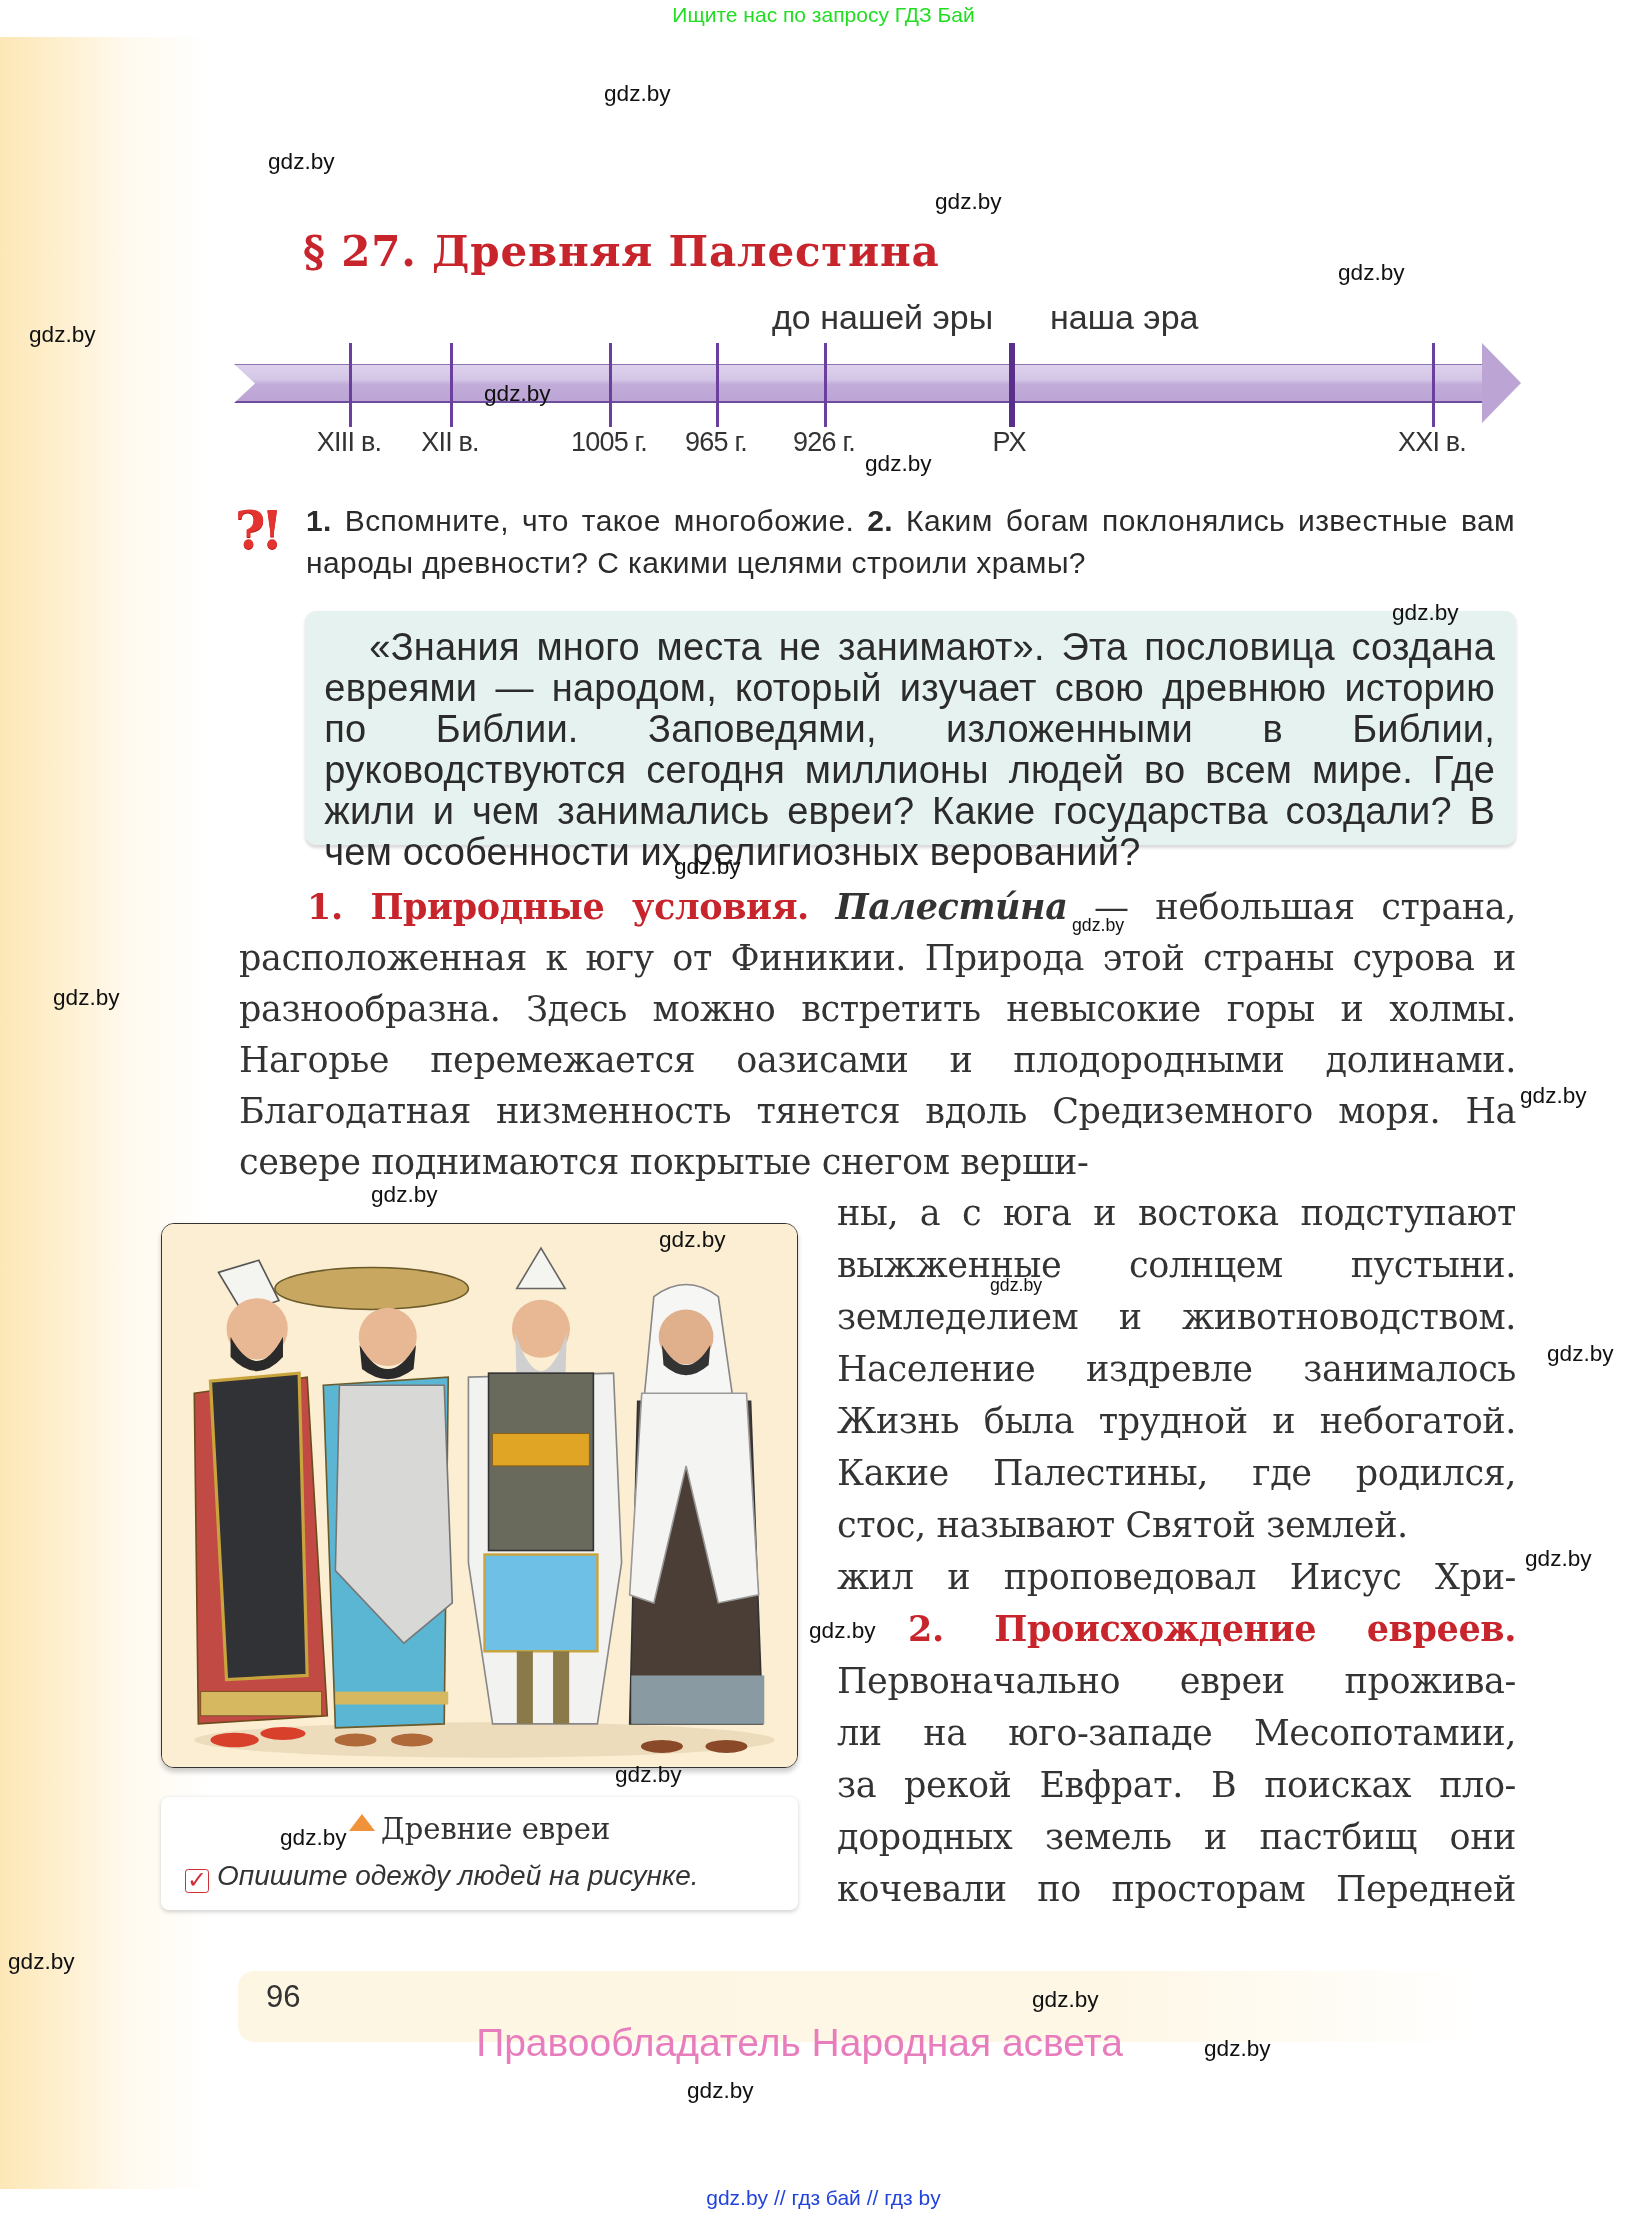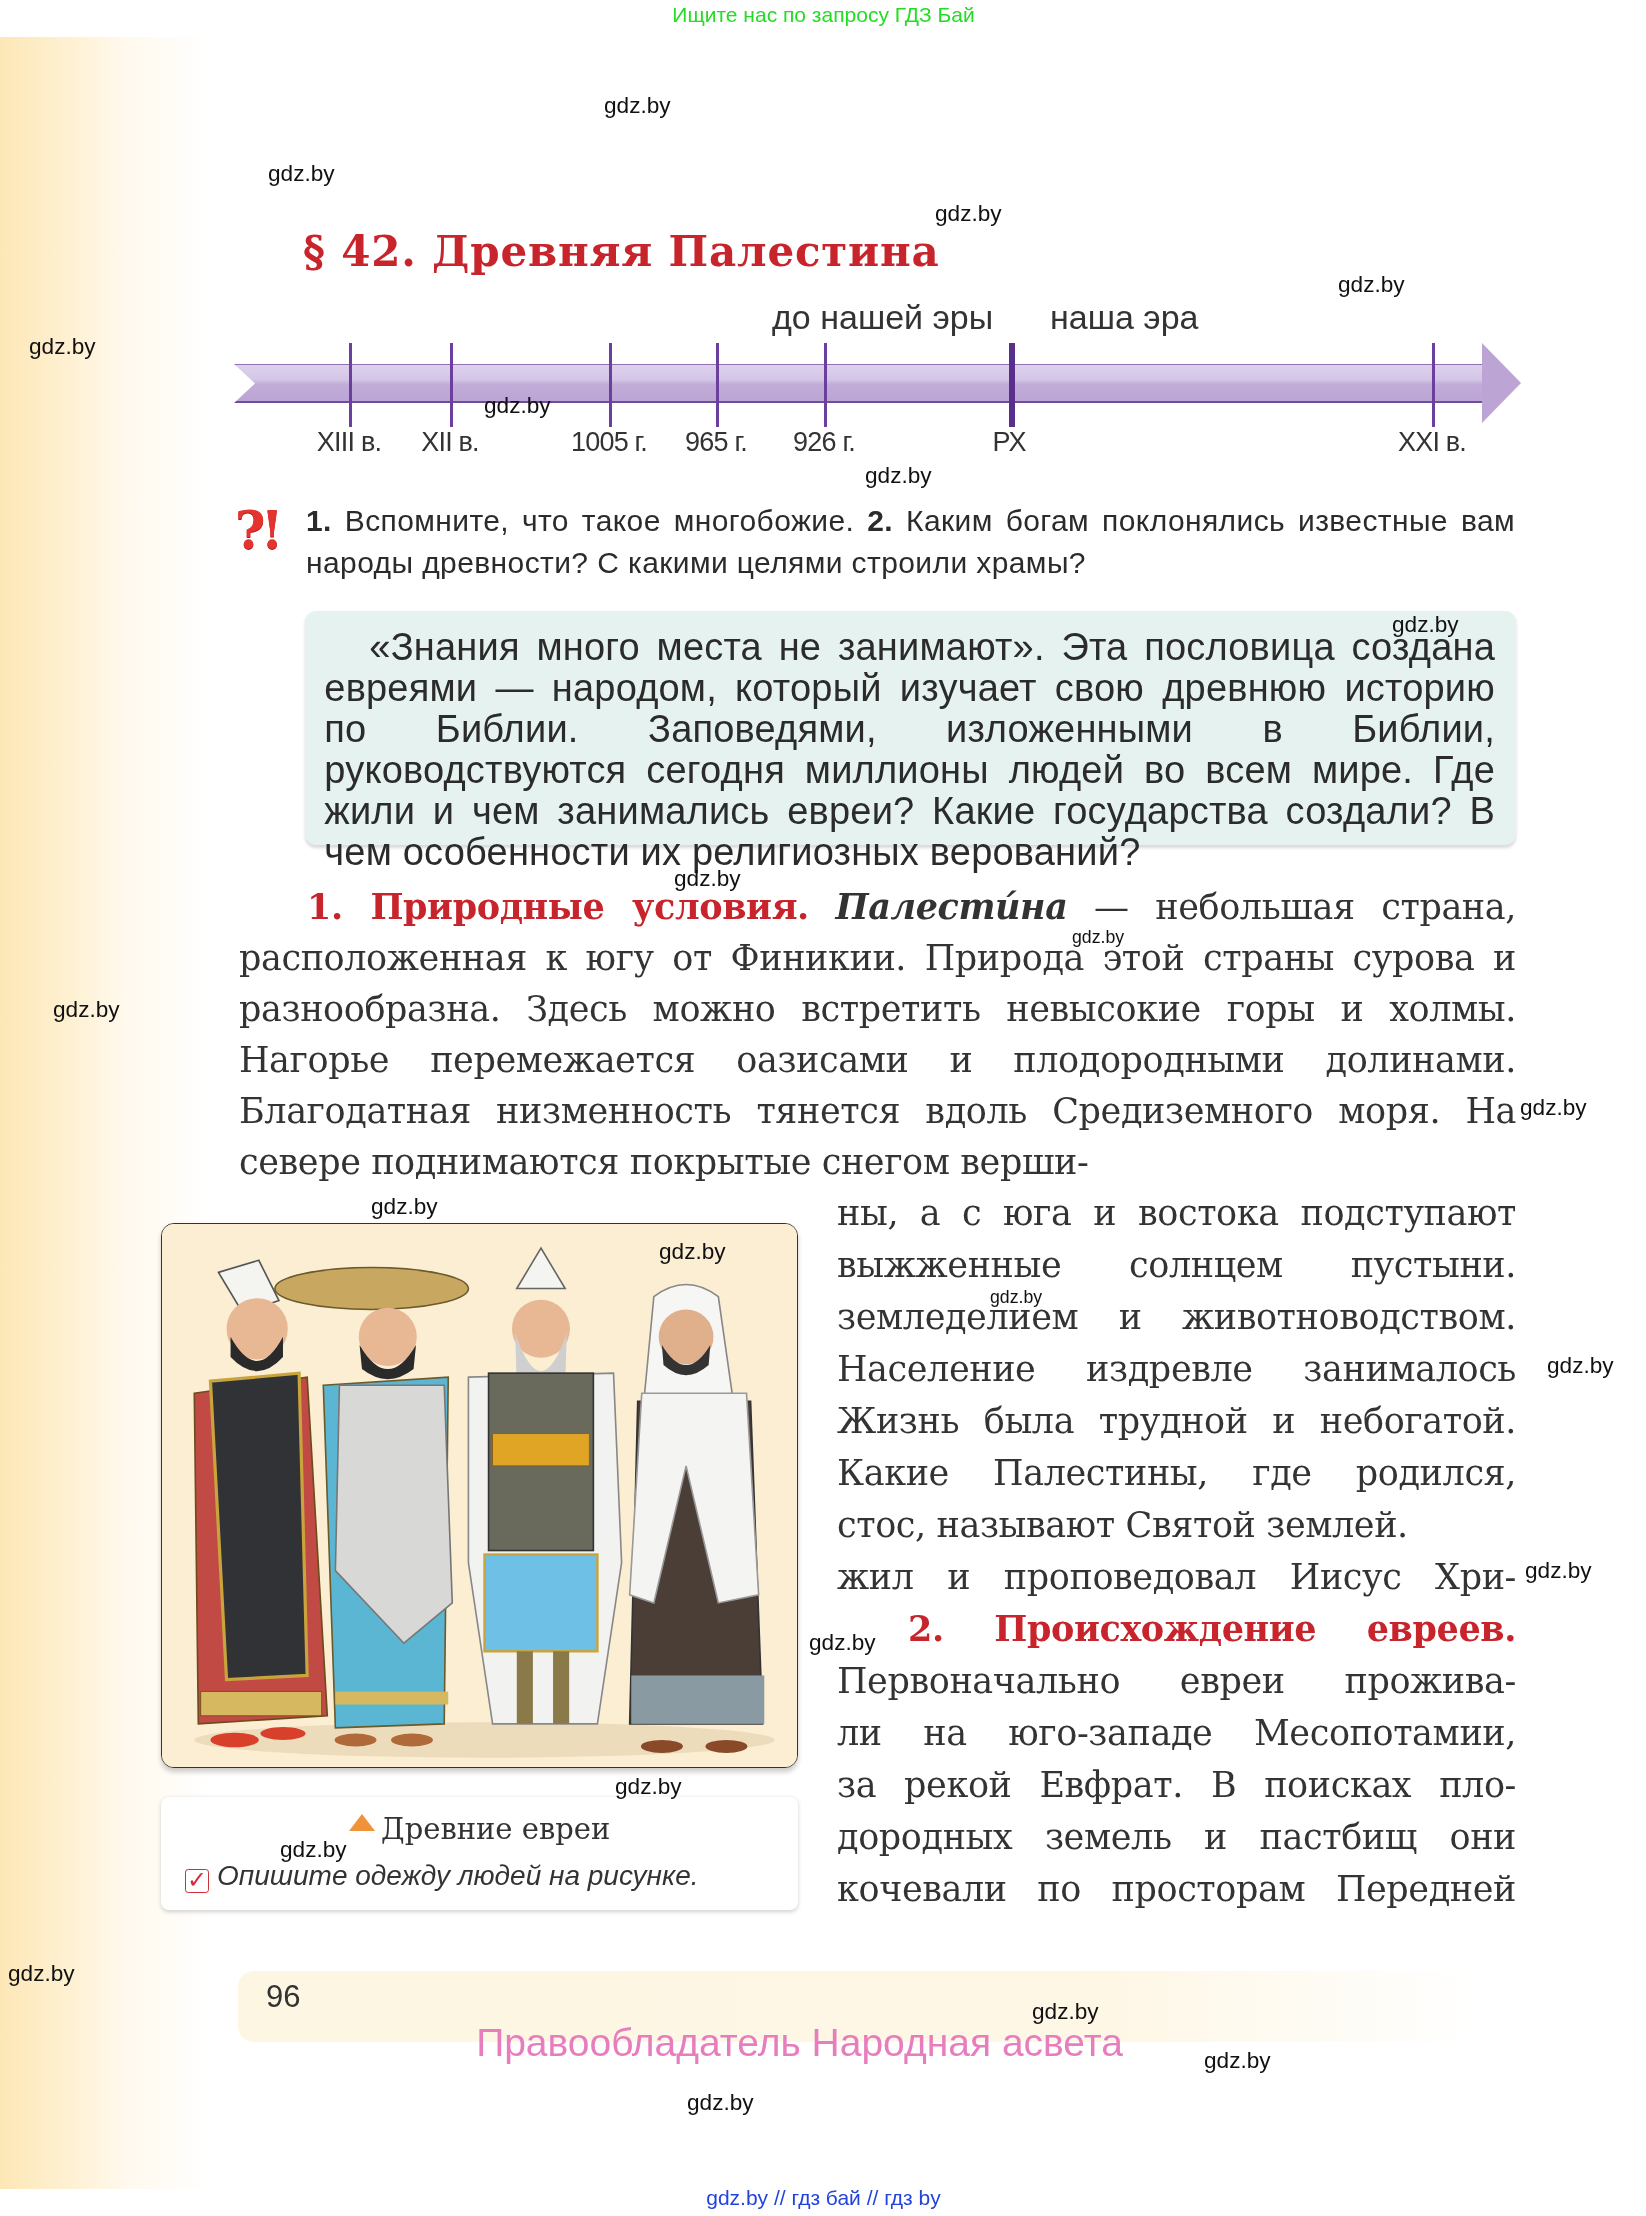--- a/index.html
+++ b/index.html
@@ -13,21 +13,21 @@
 
   .top-banner {
     position: absolute; top: 3.2px; left: 0; width: 100%; text-align: center;
     font-size: 21px; color: #22dd22; font-family: "Liberation Sans", sans-serif;
   }
   .bottom-banner {
     position: absolute; top: 2186px; left: 0; width: 100%; text-align: center;
     font-size: 21px; color: #2244dd;
   }
 
-  .wm { position: absolute; font-size: 22.6px; color: #111; font-family: "Liberation Sans", sans-serif; white-space: nowrap; margin-top: 12px; }
+  .wm { position: absolute; font-size: 22.6px; color: #111; font-family: "Liberation Sans", sans-serif; white-space: nowrap; }
   .wm.small { font-size: 17.7px; }
 
   .title {
     position: absolute; left: 303px; top: 227px;
     font-family: "DejaVu Serif", serif; font-weight: bold; font-size: 42px; color: #c8242c;
     letter-spacing: 0.8px;
   }
 
   
   .timeline { position: absolute; left: 234px; top: 330px; width: 1306px; height: 145px; }
@@ -97,21 +97,21 @@
   .copyright { position: absolute; left: 0; width: 1647px; text-align: center; top: 2021px; font-size: 39px; color: #e87dbd; padding-right: 24px; }
   .copyright span { margin-left: -24px; }
 </style>
 </head>
 <body>
 
 <div class="left-margin"></div>
 
 <div class="top-banner">Ищите нас по запросу ГДЗ Бай</div>
 
-<div class="title">§ 42. Древняя Палестина</div>
+<div class="title">§ 27. Древняя Палестина</div>
 
 <div class="timeline">
   <span class="tl-era" style="left:538px;">до нашей эры</span>
   <span class="tl-era" style="left:816px;">наша эра</span>
   <div class="tl-bar"></div>
   <div class="tl-head"></div>
   <div id="tl-ticks">
       <div class="tl-tick" style="left: 115px;"></div>
       <span class="tl-label" style="left: 115px;">XIII в.</span>
       <div class="tl-tick" style="left: 216px;"></div>

